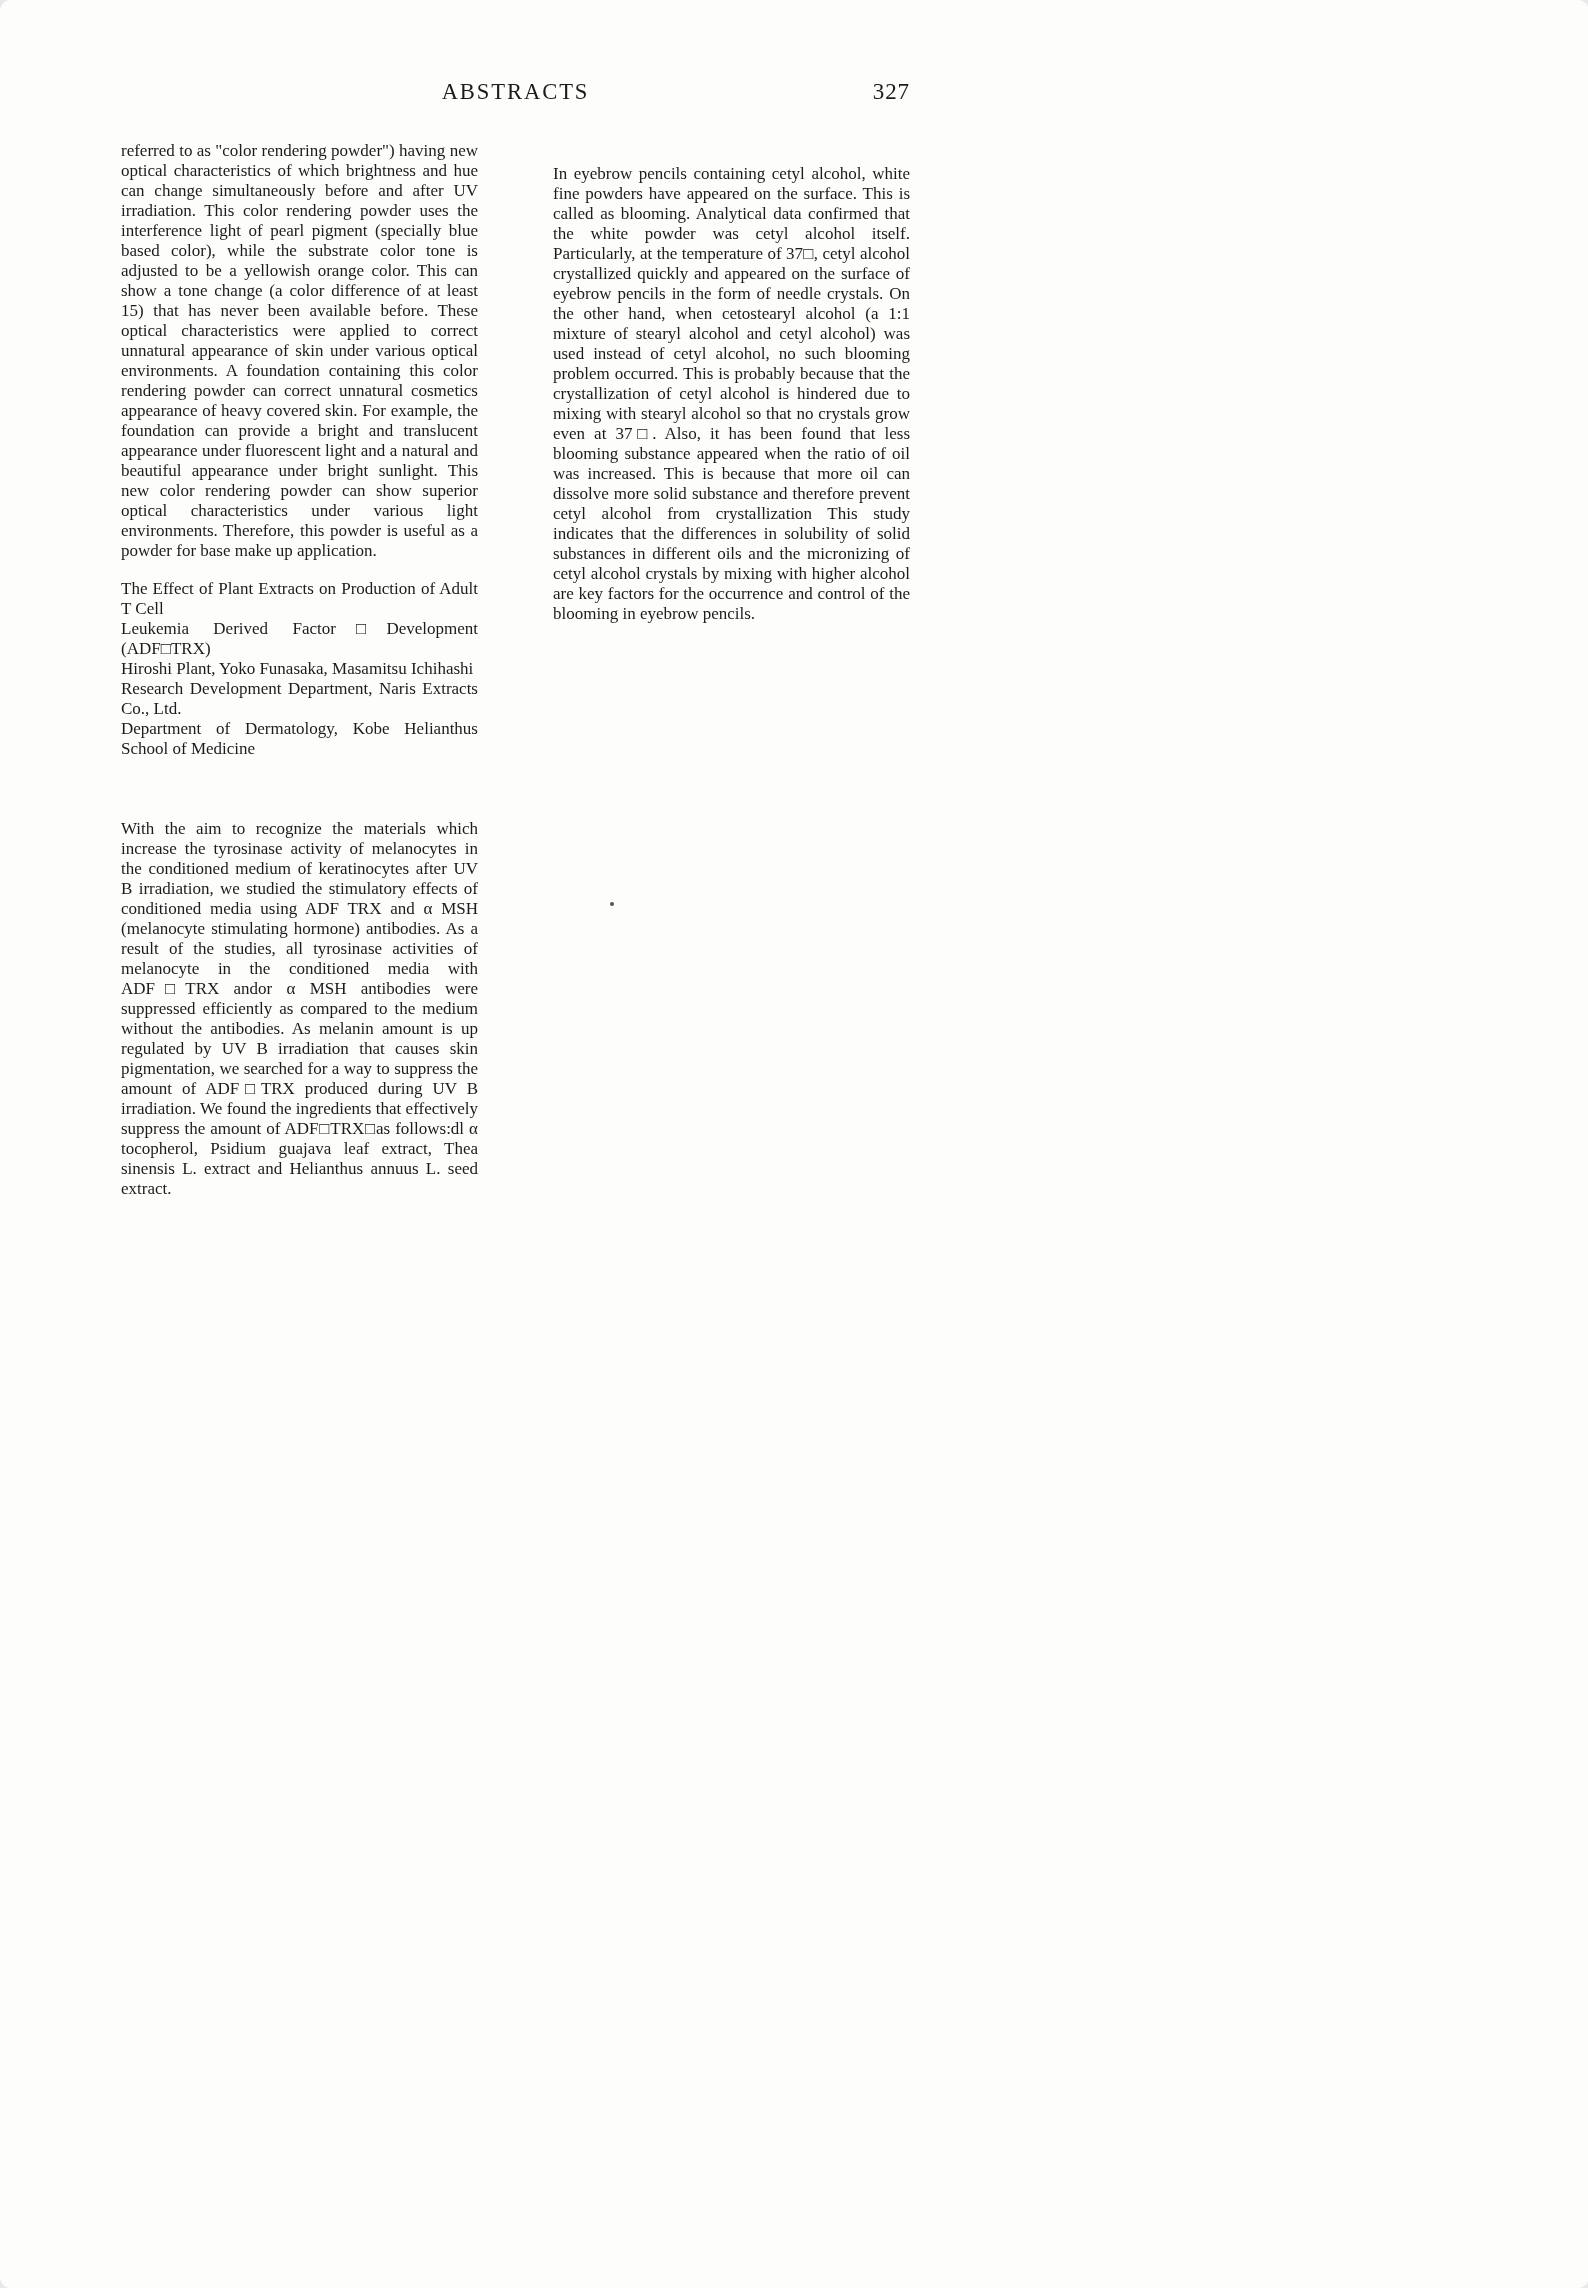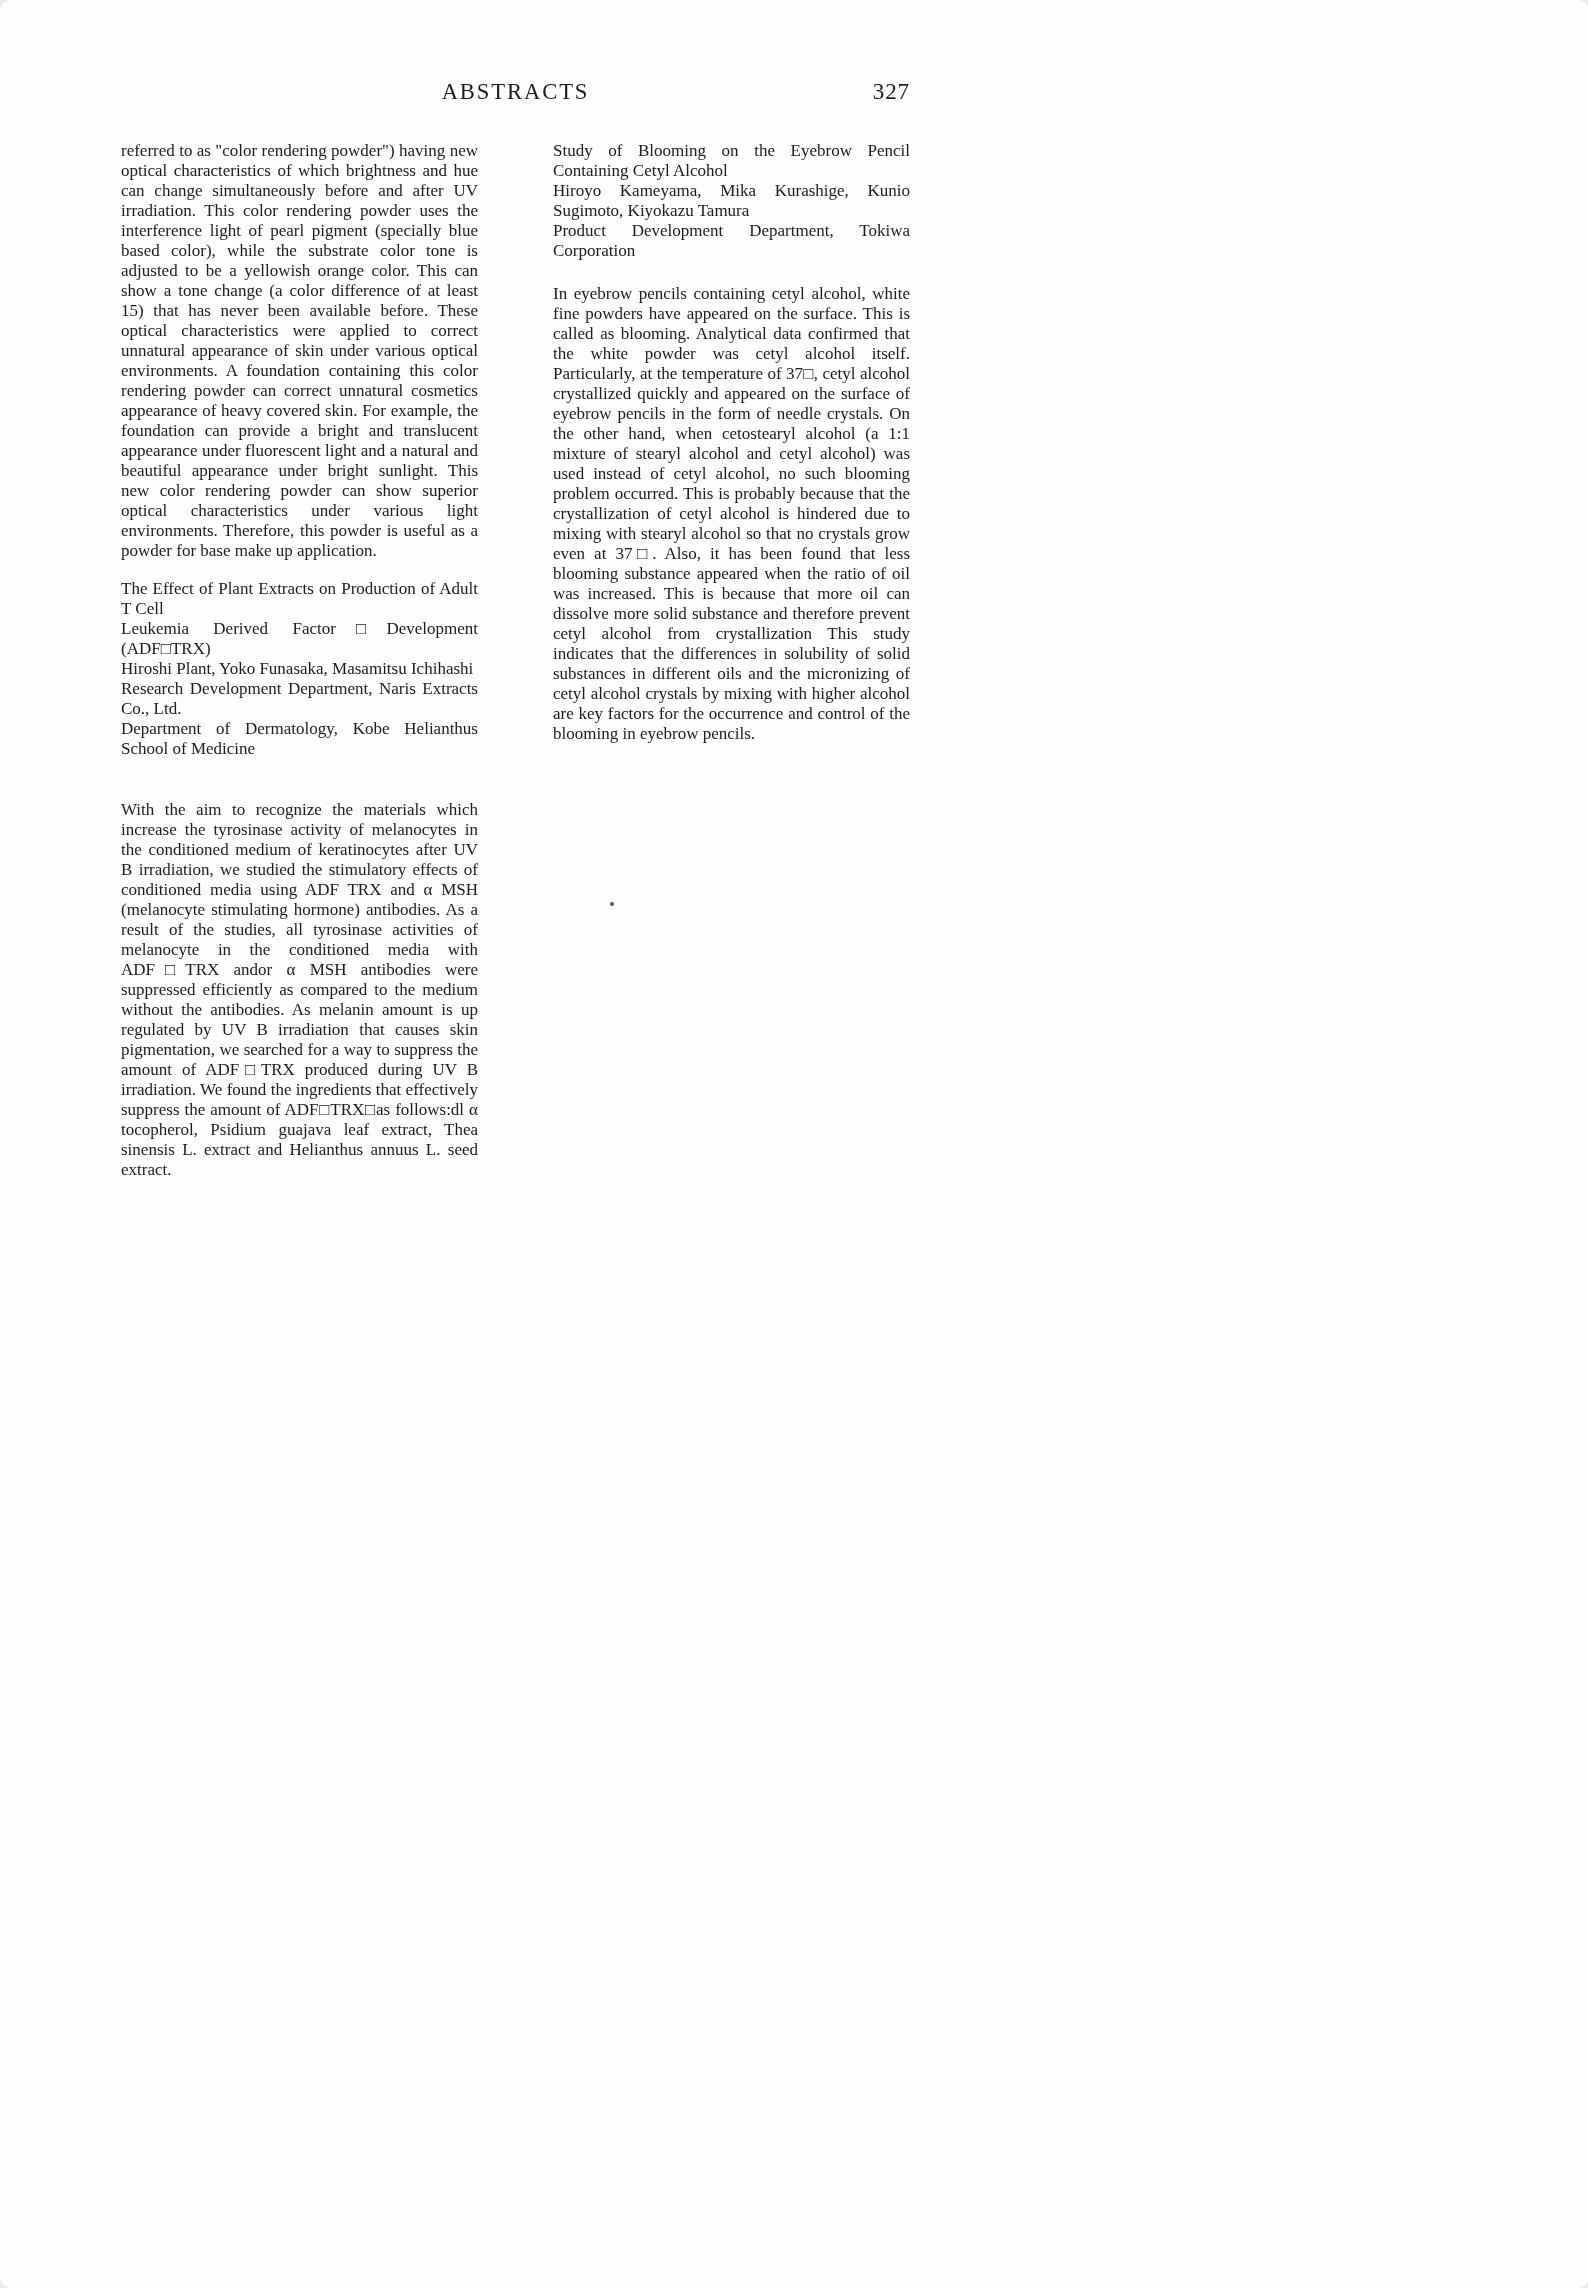--- a/index.html
+++ b/index.html
@@ -50,21 +50,21 @@
   }
   p {
     margin: 0;
     font-size: 17px;
     line-height: 20px;
     text-align: justify;
   }
   .heading-block p {
     text-align: justify;
   }
-  .gap-large { margin-top: 41px; }
+  .gap-large { margin-top: 60px; }
   .gap-medium { margin-top: 18px; }
   .gap-small { margin-top: 22.6px; }
   .stray-dot {
     position: absolute;
     left: 610px;
     top: 902px;
     width: 3.8px;
     height: 3.8px;
     border-radius: 50%;
     background: #555;
@@ -91,25 +91,20 @@
           <p>Leukemia Derived Factor□Development (ADF□TRX)</p>
           <p>Hiroshi Plant, Yoko Funasaka, Masamitsu Ichihashi</p>
           <p>Research Development Department, Naris Extracts Co., Ltd.</p>
           <p>Department of Dermatology, Kobe Helianthus School of Medicine</p>
         </div>
 
         <p class="gap-large">With the aim to recognize the materials which increase the tyrosinase activity of melanocytes in the conditioned medium of keratinocytes after UV B irradiation, we studied the stimulatory effects of conditioned media using ADF TRX and α MSH (melanocyte stimulating hormone) antibodies. As a result of the studies, all tyrosinase activities of melanocyte in the conditioned media with ADF□TRX andor α MSH antibodies were suppressed efficiently as compared to the medium without the antibodies. As melanin amount is up regulated by UV B irradiation that causes skin pigmentation, we searched for a way to suppress the amount of ADF□TRX produced during UV B irradiation. We found the ingredients that effectively suppress the amount of ADF□TRX□as follows:dl α tocopherol, Psidium guajava leaf extract, Thea sinensis L. extract and Helianthus annuus L. seed extract.</p>
       </div>
 
       <div class="col">
-        <div class="heading-block">
-          <p>Study of Blooming on the Eyebrow Pencil Containing Cetyl Alcohol</p>
-          <p>Hiroyo Kameyama, Mika Kurashige, Kunio Sugimoto, Kiyokazu Tamura</p>
-          <p>Product Development Department, Tokiwa Corporation</p>
-        </div>
 
         <p class="gap-small">In eyebrow pencils containing cetyl alcohol, white fine powders have appeared on the surface. This is called as blooming. Analytical data confirmed that the white powder was cetyl alcohol itself. Particularly, at the temperature of 37□, cetyl alcohol crystallized quickly and appeared on the surface of eyebrow pencils in the form of needle crystals. On the other hand, when cetostearyl alcohol (a 1:1 mixture of stearyl alcohol and cetyl alcohol) was used instead of cetyl alcohol, no such blooming problem occurred. This is probably because that the crystallization of cetyl alcohol is hindered due to mixing with stearyl alcohol so that no crystals grow even at 37□. Also, it has been found that less blooming substance appeared when the ratio of oil was increased. This is because that more oil can dissolve more solid substance and therefore prevent cetyl alcohol from crystallization This study indicates that the differences in solubility of solid substances in different oils and the micronizing of cetyl alcohol crystals by mixing with higher alcohol are key factors for the occurrence and control of the blooming in eyebrow pencils.</p>
       </div>
 
     </div>
   </div>
 
   <div class="stray-dot"></div>
 </div>
 

